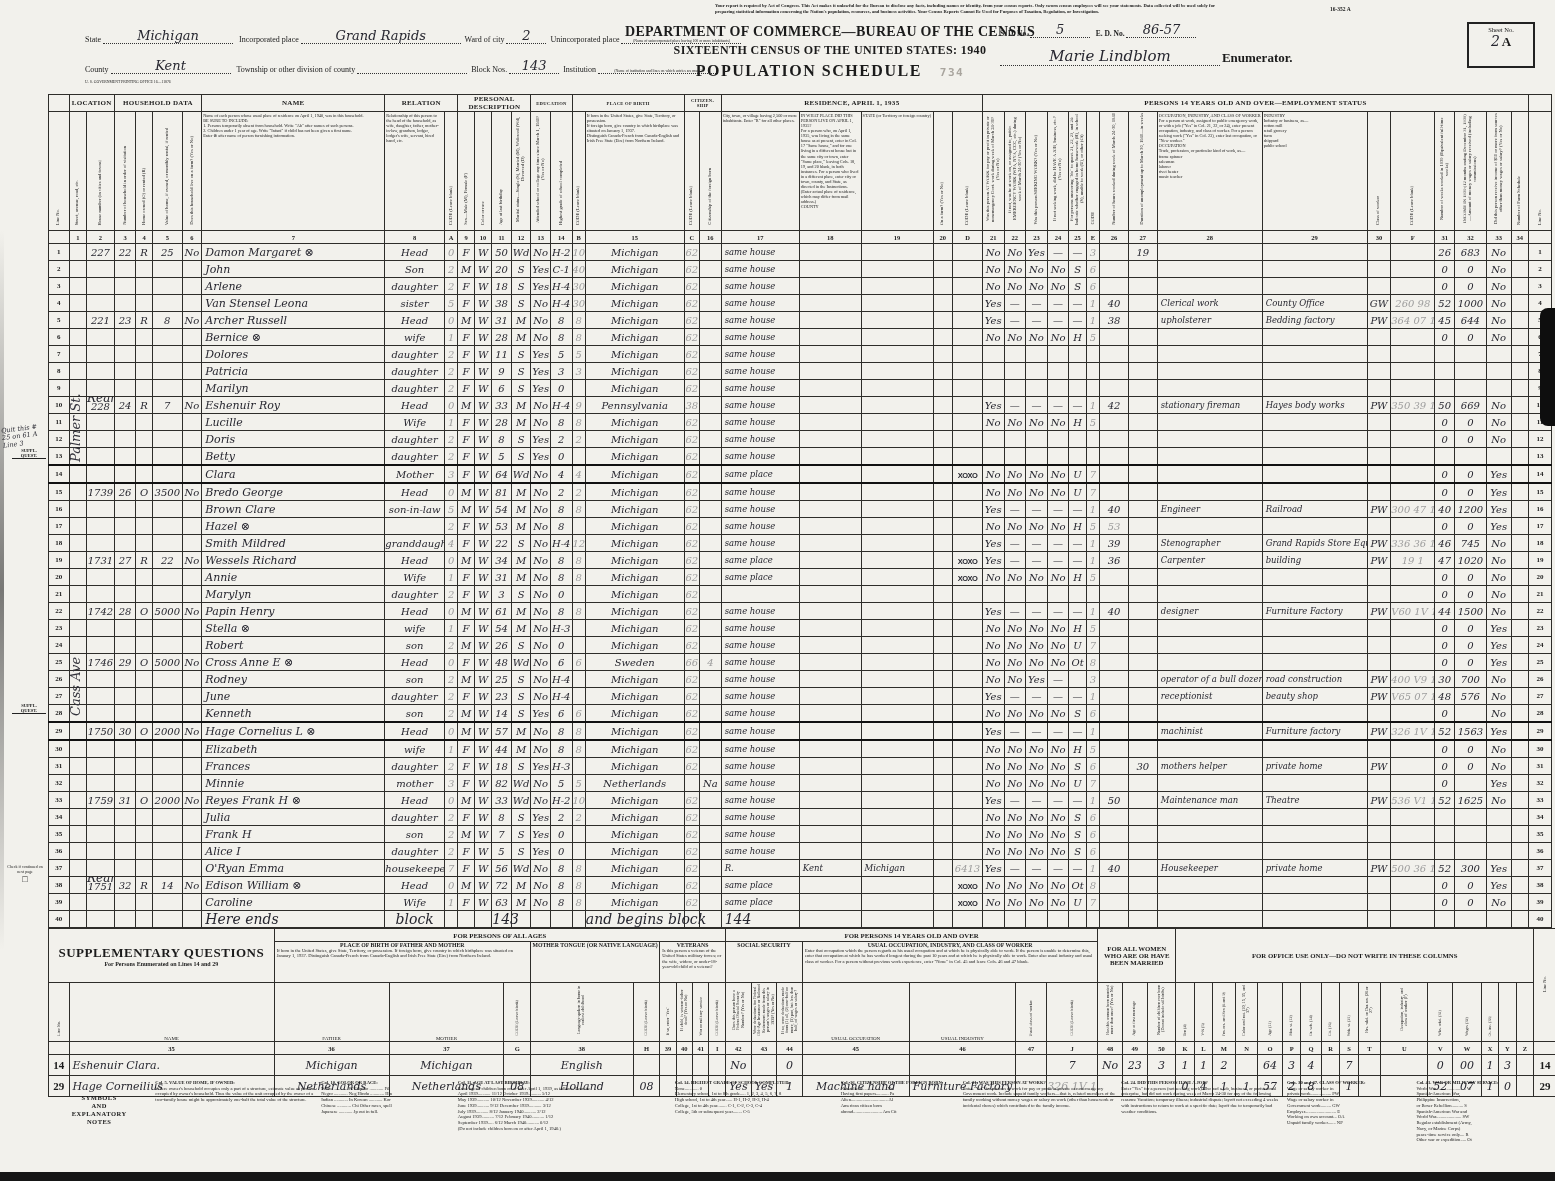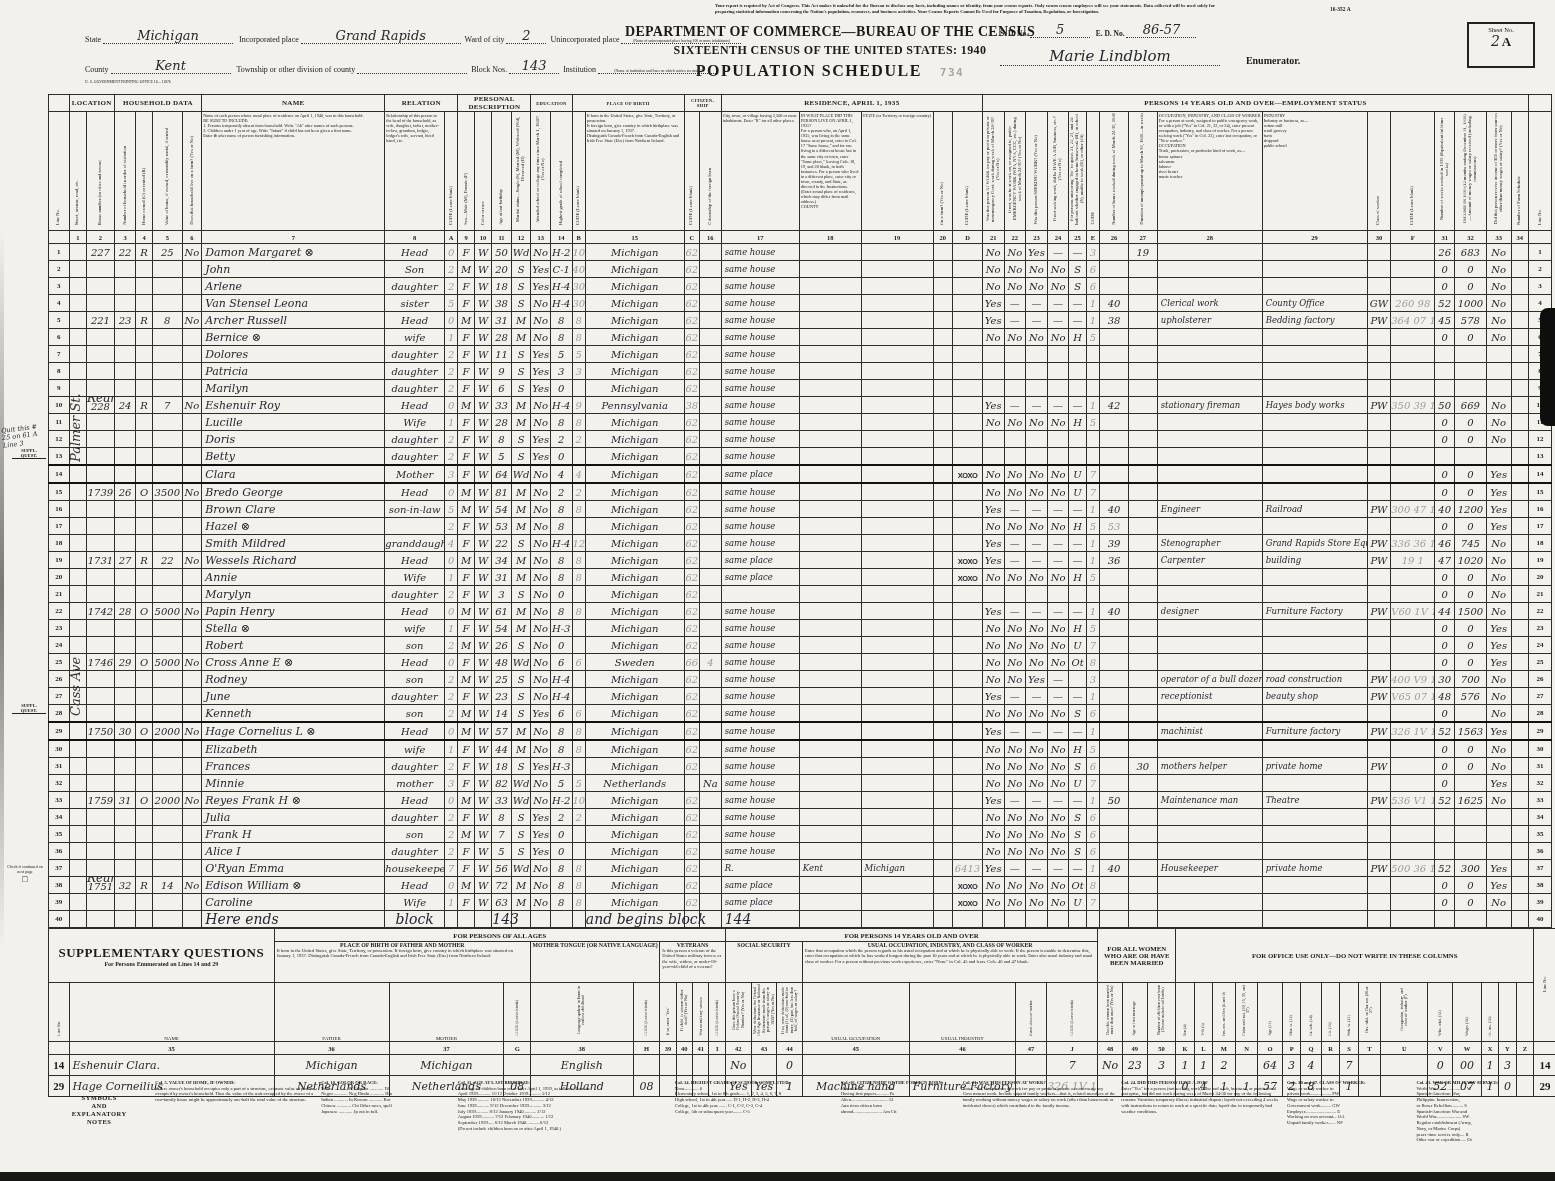--- a/index.html
+++ b/index.html
@@ -19,21 +19,21 @@
   .hcenter{position:absolute;left:620px;top:6px;width:420px;text-align:center;}
   .dept{font-size:14px;font-weight:bold;letter-spacing:.3px;}
   .census{font-size:12px;font-weight:bold;margin-top:3px;letter-spacing:.4px;}
   .popsched{font-size:16px;font-weight:bold;margin-top:4px;letter-spacing:1.5px;}
   .stamp{font-family:"DejaVu Sans Mono",monospace;color:#a9a59e;font-size:11px;margin-left:18px;}
   .hright{position:absolute;left:1000px;top:4px;width:545px;font-size:7.5px;}
   .sheetbox{position:absolute;right:10px;top:0;width:64px;height:42px;border:2px solid #222;text-align:center;}
   .sheetbox .lbl{font-size:6.5px;margin-top:2px;}
   .enumline{margin-top:9px;}
   .sig{font-size:15px;}
-  .enumlbl{font-size:10px;font-weight:bold;margin-left:24px;}
+  .enumlbl{font-size:13px;font-weight:bold;}
   
   .hw{font-family:"DejaVu Serif",serif;font-style:italic;color:#26262f;}
   .hw2{font-family:"DejaVu Serif",serif;font-style:italic;color:#26262f;font-size:13px;}
   .pc{color:#9d9d9d !important;}
   
   .sheet{position:absolute;left:48px;top:94px;}
   table{border-collapse:collapse;table-layout:fixed;}
   th,td{border:1px solid #2e2d2a;padding:0;overflow:hidden;}
   thead th{font-weight:bold;background:#f2f1ec;}
   .r-bands th{font-size:7px;height:13px;letter-spacing:.3px;overflow:hidden;}
@@ -543,21 +543,21 @@
             <td class="hw">—</td>
             <td class="hw">—</td>
             <td class="hw pc">1</td>
             <td class="hw">38</td>
             <td class="hw"></td>
             <td class="lf smc hw">upholsterer</td>
             <td class="lf smc hw">Bedding factory</td>
             <td class="hw">PW</td>
             <td class="hw pc">364 07 1</td>
             <td class="hw">45</td>
-            <td class="hw">578</td>
+            <td class="hw">644</td>
             <td class="hw">No</td>
             <td class="hw"></td>
             <td class="ln">5</td>
           </tr>
           <tr>
             <td class="ln">6</td>
             <td></td>
             <td class="hw"></td>
             <td class="hw"></td>
             <td class="hw"></td>

